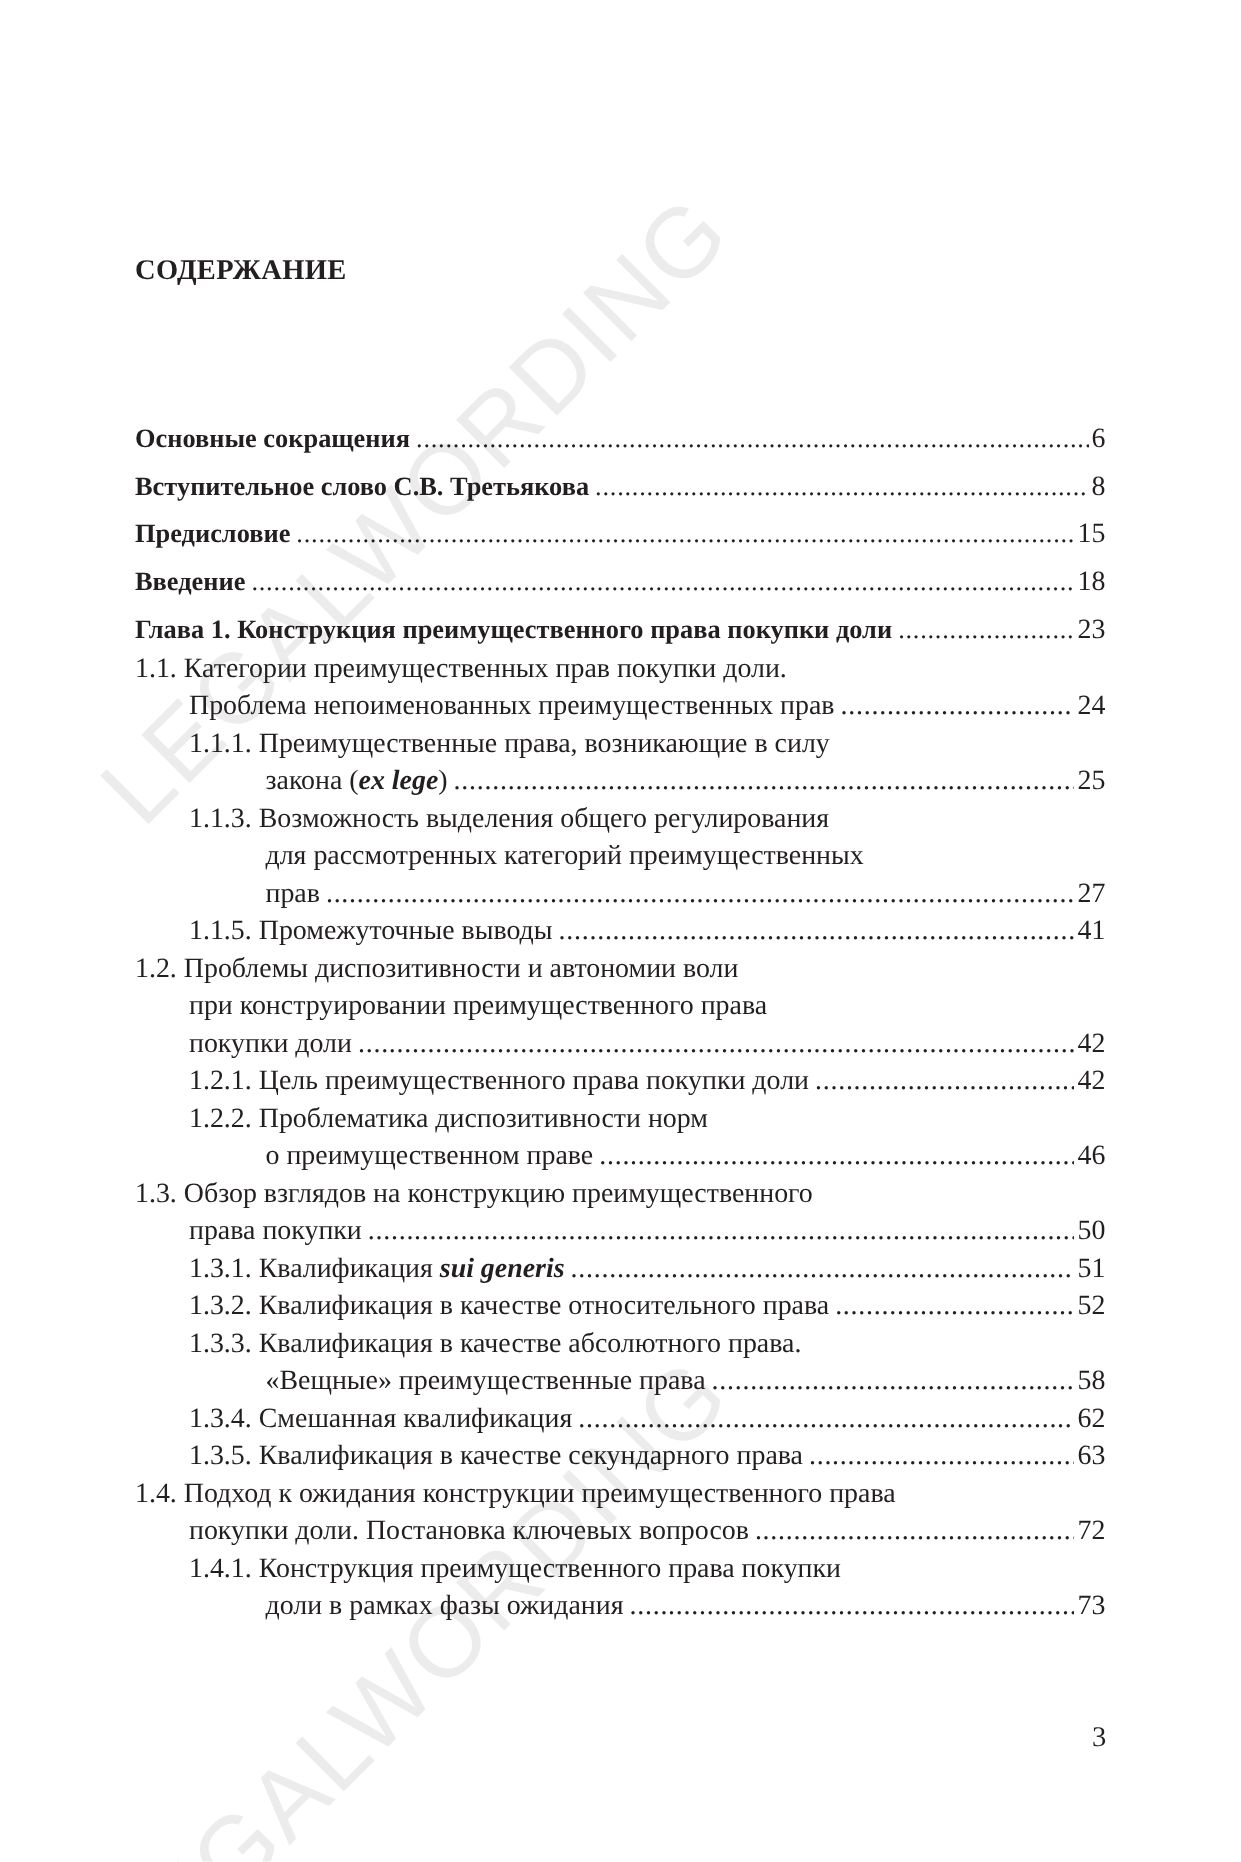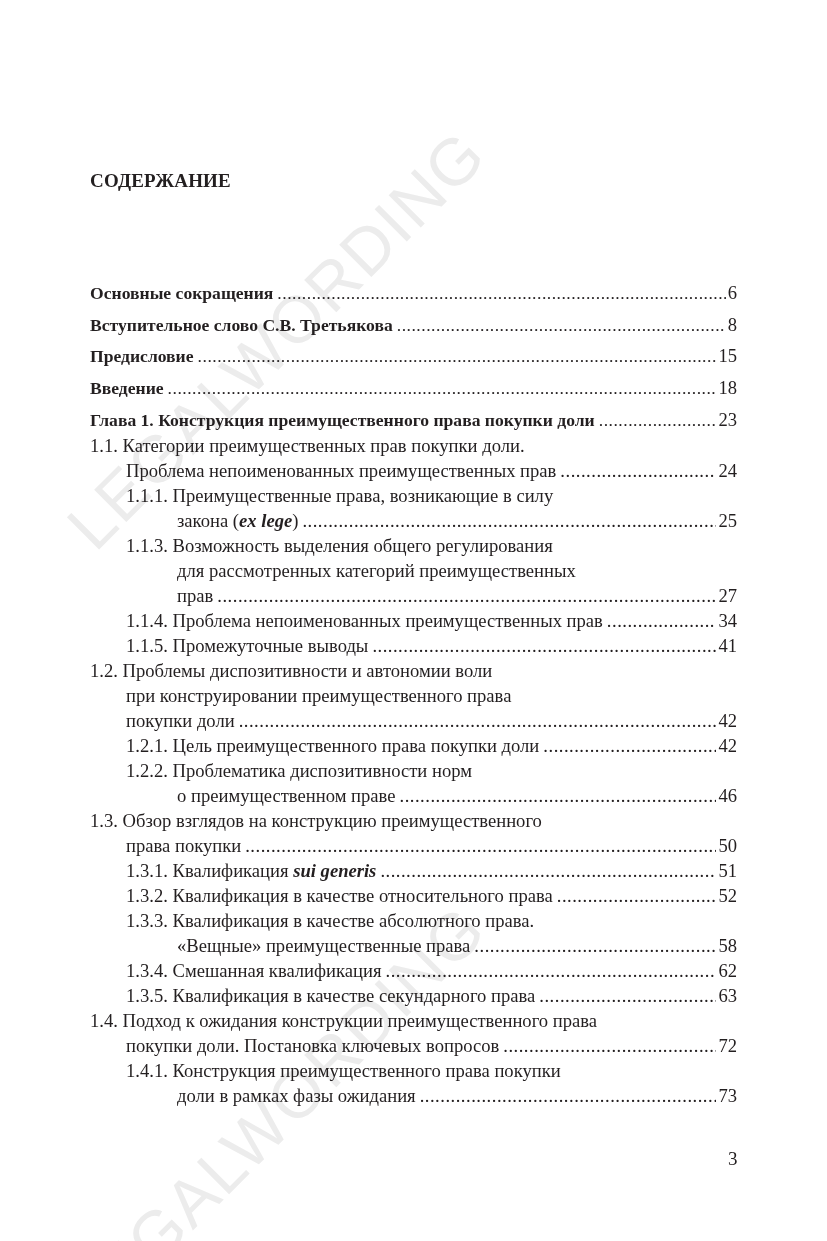--- a/index.html
+++ b/index.html
@@ -95,25 +95,20 @@
       <div class="row nol cont2">
         <span class="txt">для рассмотренных категорий преимущественных</span>
       </div>
       <div class="row cont2">
         <span class="txt">прав </span>
         <span class="leader"></span>
         <span class="pg">27</span>
       </div>
     </div>
 
-    <div class="row ind1">
-      <span class="txt"><span>1.1.4.</span> <span>Проблема непоименованных преимущественных прав </span></span>
-      <span class="leader"></span>
-      <span class="pg">34</span>
-    </div>
 
     <div class="row ind1">
       <span class="txt"><span>1.1.5.</span> <span>Промежуточные выводы </span></span>
       <span class="leader"></span>
       <span class="pg">41</span>
     </div>
 
     <div>
       <div class="row nol ind0">
         <span class="txt"><span>1.2.</span> <span>Проблемы диспозитивности и автономии воли</span></span>

